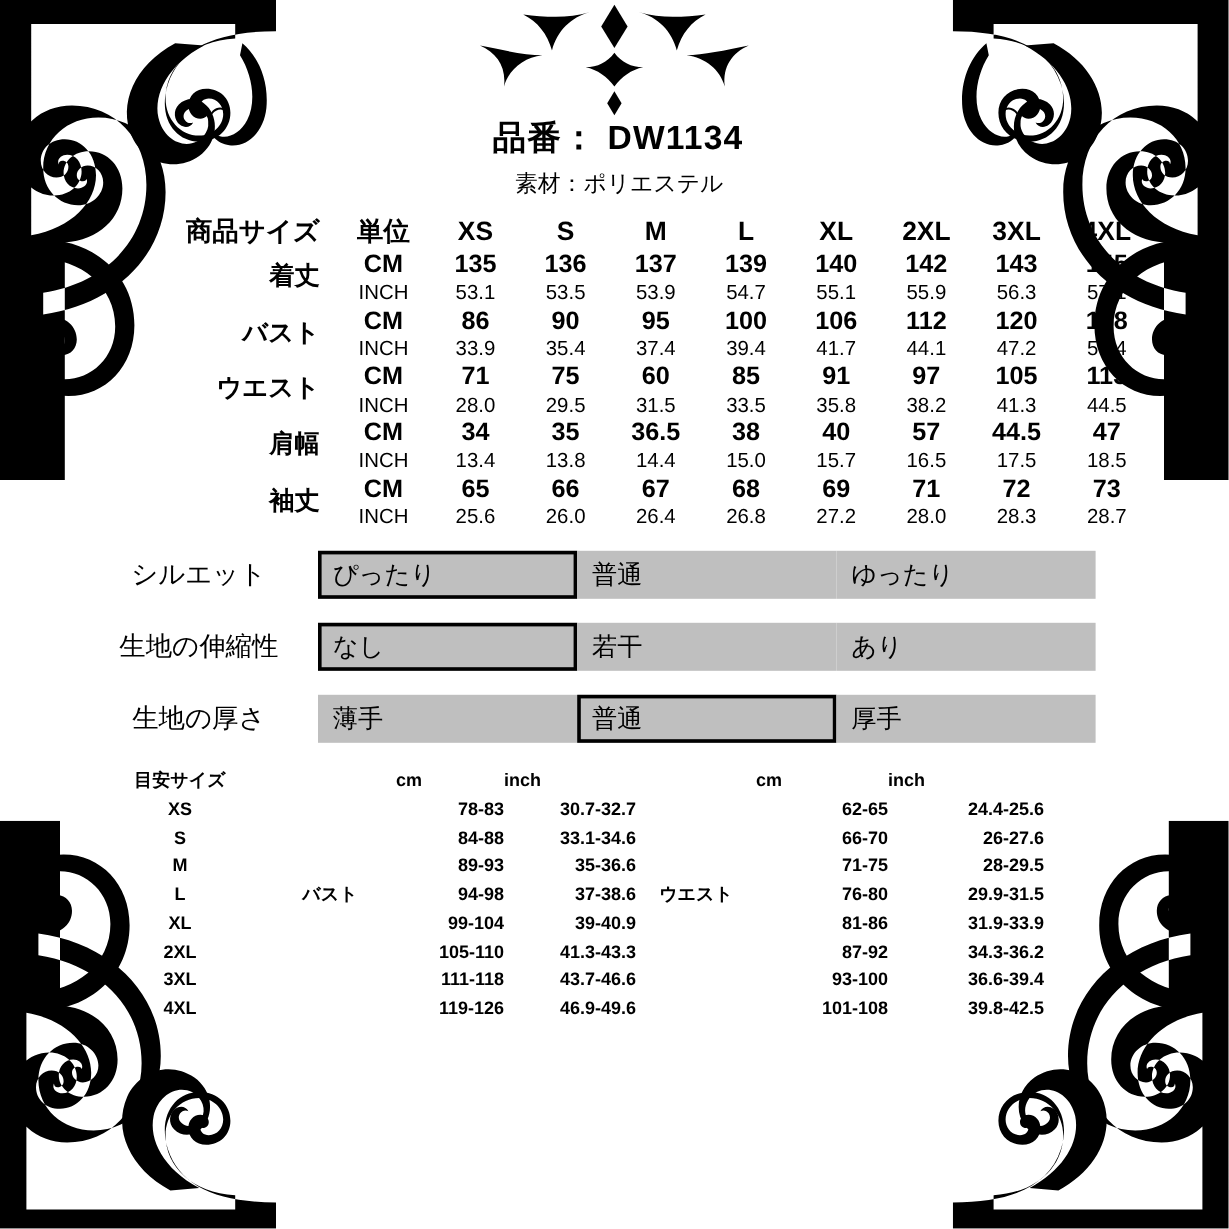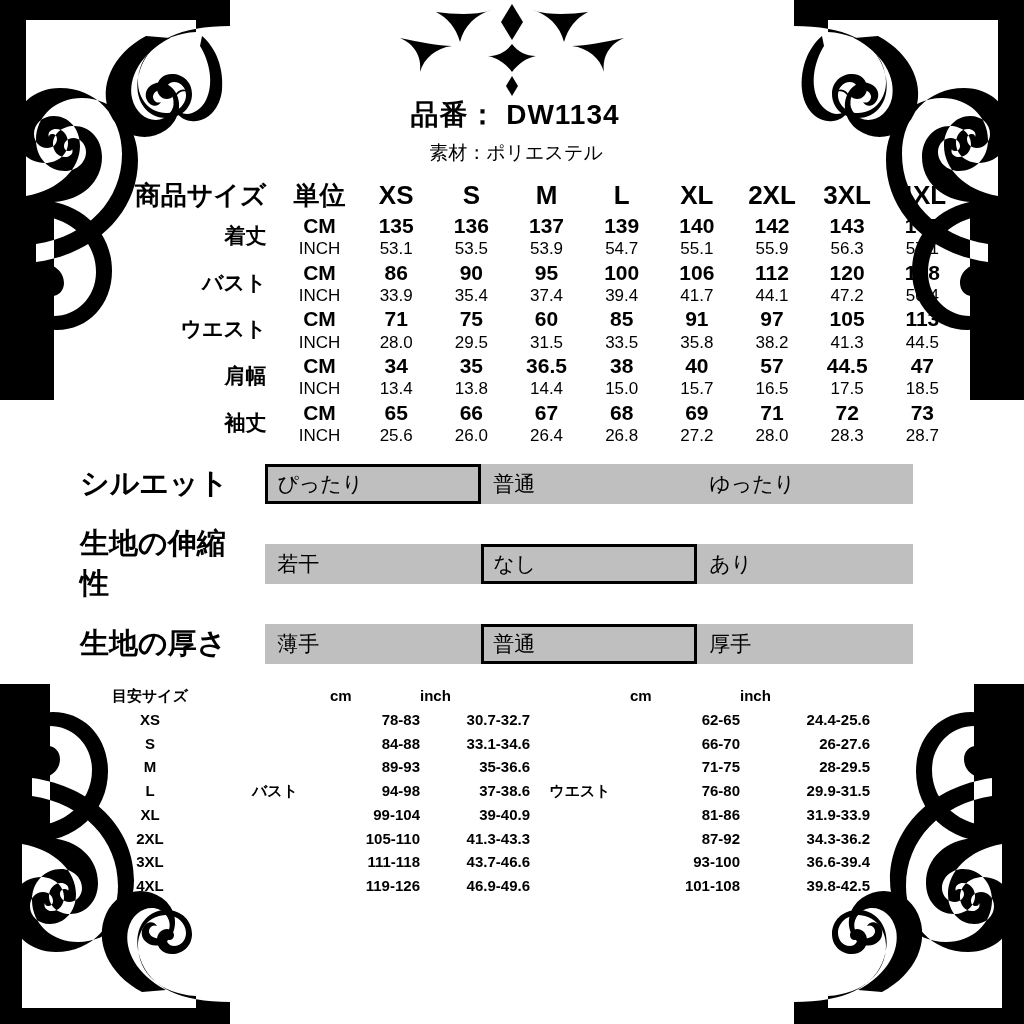--- a/index.html
+++ b/index.html
@@ -64,21 +64,21 @@
   table.size-table td, table.size-table th {
     padding: 0;
     text-align: center;
     vertical-align: middle;
     white-space: nowrap;
   }
   .col-label { width: 200px; text-align: right !important; padding-right: 14px !important; }
   .col-unit  { width: 78px; }
   .col-size  { width: 75px; }
 
-  .hdr-row td { font-size: 26px; font-weight: bold; padding-bottom: 2px; }
+  .hdr-row td { font-size: 22px; font-weight: bold; padding-bottom: 2px; }
   .hdr-label { font-size: 27px; font-weight: bold; }
   .hdr-unit  { font-size: 23px; font-weight: bold; font-family: Liberation Serif, serif; }
 
   .row-label {
     font-size: 27px;
     font-weight: bold;
   }
   .cm-row td { font-size: 21px; font-weight: bold; line-height: 1.25; }
   .inch-row td { font-size: 17px; line-height: 1.2; padding-bottom: 3px;}
   .unit-cm { font-size: 20px; font-weight: bold; }
@@ -86,24 +86,24 @@
 
   
   .options { margin-top: 18px; }
   .opt-row {
     display: flex;
     align-items: center;
     margin-bottom: 20px;
   }
   .opt-label {
     width: 200px;
-    text-align: left;
+    text-align: center;
     padding-right: 14px;
-    font-size: 29px;
-    font-weight: bold;
+    font-size: 22px;
+    font-weight: normal;
     box-sizing: border-box;
   }
   .opt-track {
     width: 754px;
     display: flex;
     gap: 0px;
     position: relative;
   }
   .opt-cell {
     width: 216px;
@@ -357,22 +357,22 @@
         <div class="opt-track">
           <div class="opt-cell selected">ぴったり</div>
           <div class="opt-cell">普通</div>
           <div class="opt-cell">ゆったり</div>
         </div>
       </div>
 
       <div class="opt-row">
         <div class="opt-label">生地の伸縮性</div>
         <div class="opt-track">
+          <div class="opt-cell selected">なし</div>
           <div class="opt-cell">若干</div>
-          <div class="opt-cell selected">なし</div>
           <div class="opt-cell">あり</div>
         </div>
       </div>
 
       <div class="opt-row">
         <div class="opt-label">生地の厚さ</div>
         <div class="opt-track">
           <div class="opt-cell">薄手</div>
           <div class="opt-cell selected">普通</div>
           <div class="opt-cell">厚手</div>

